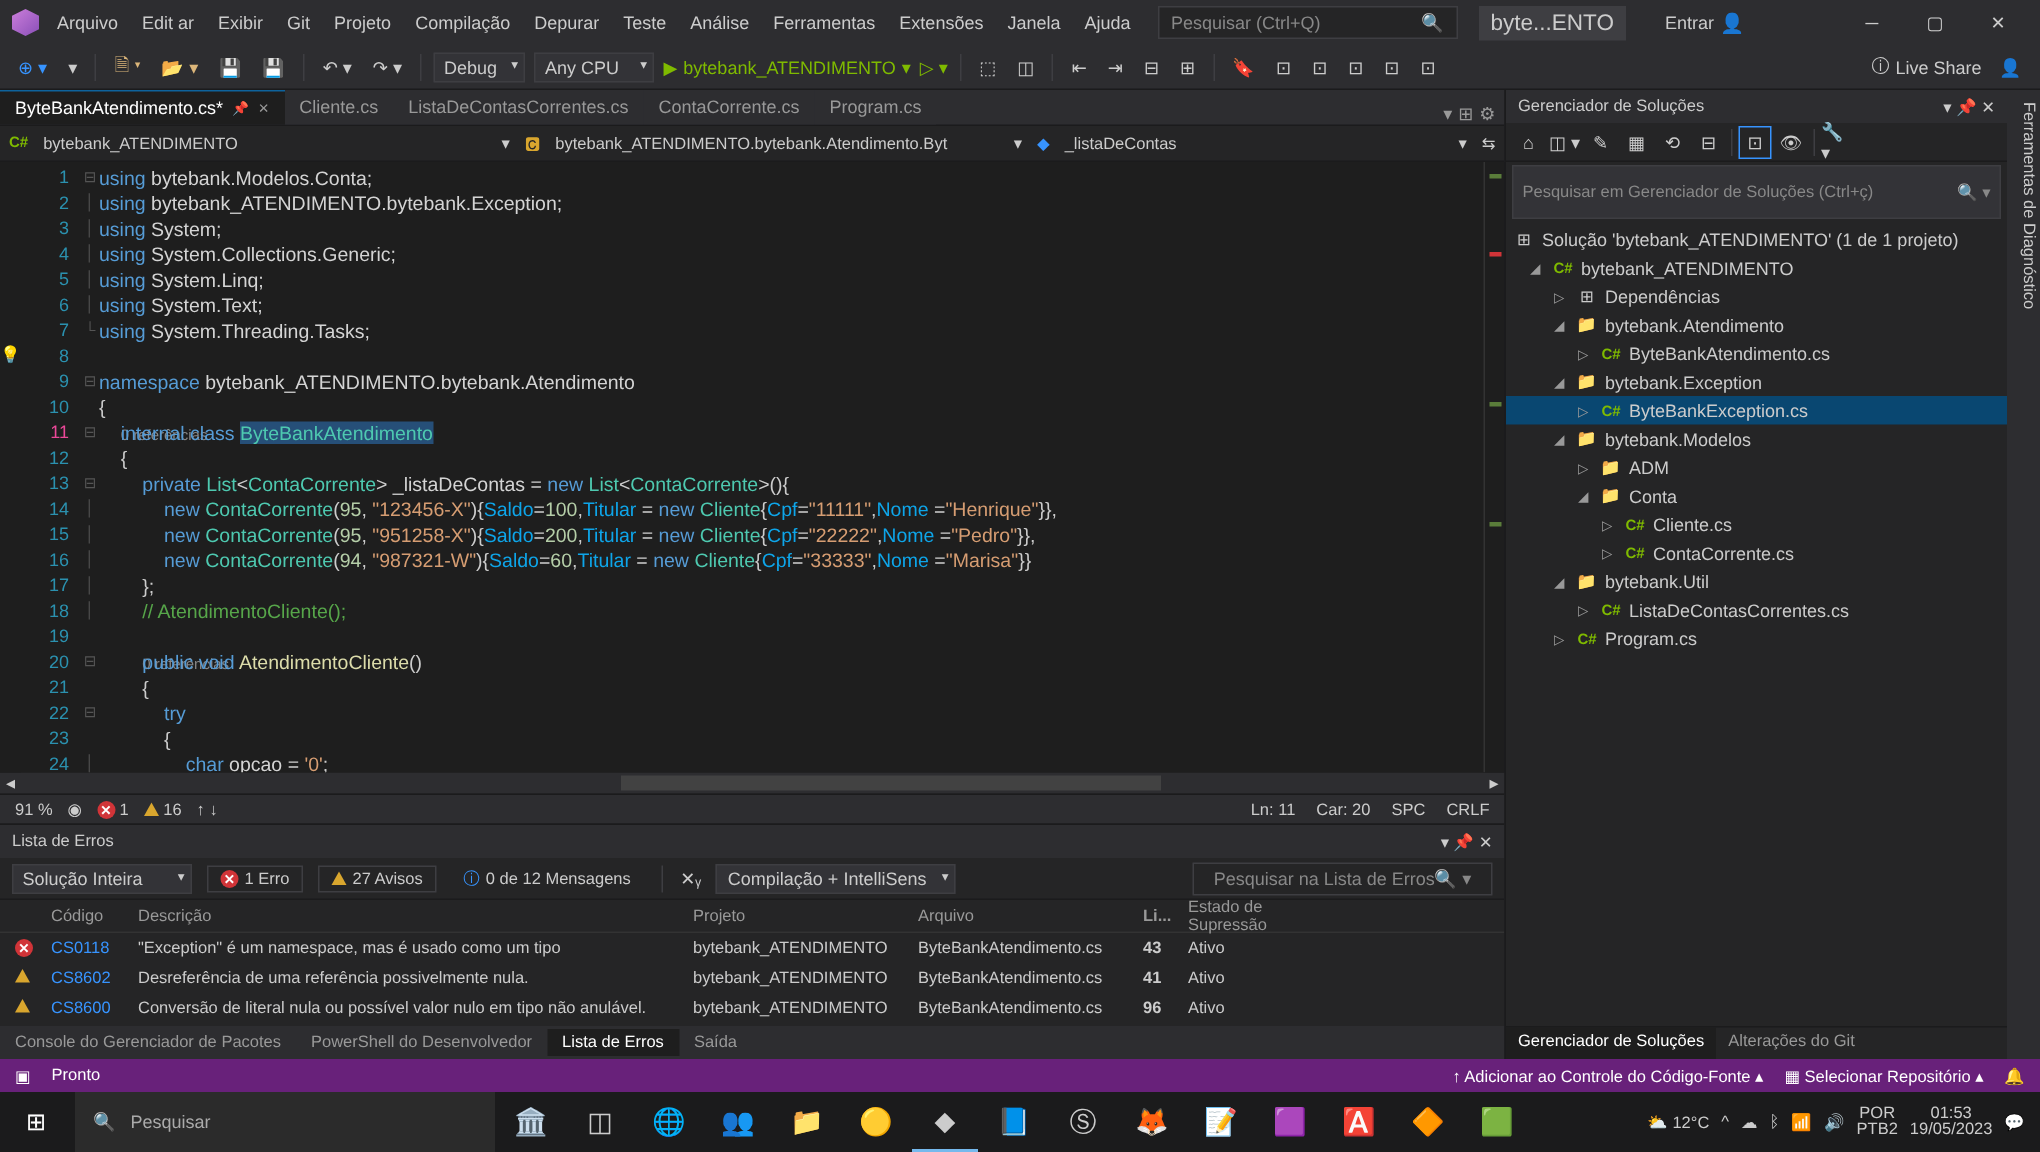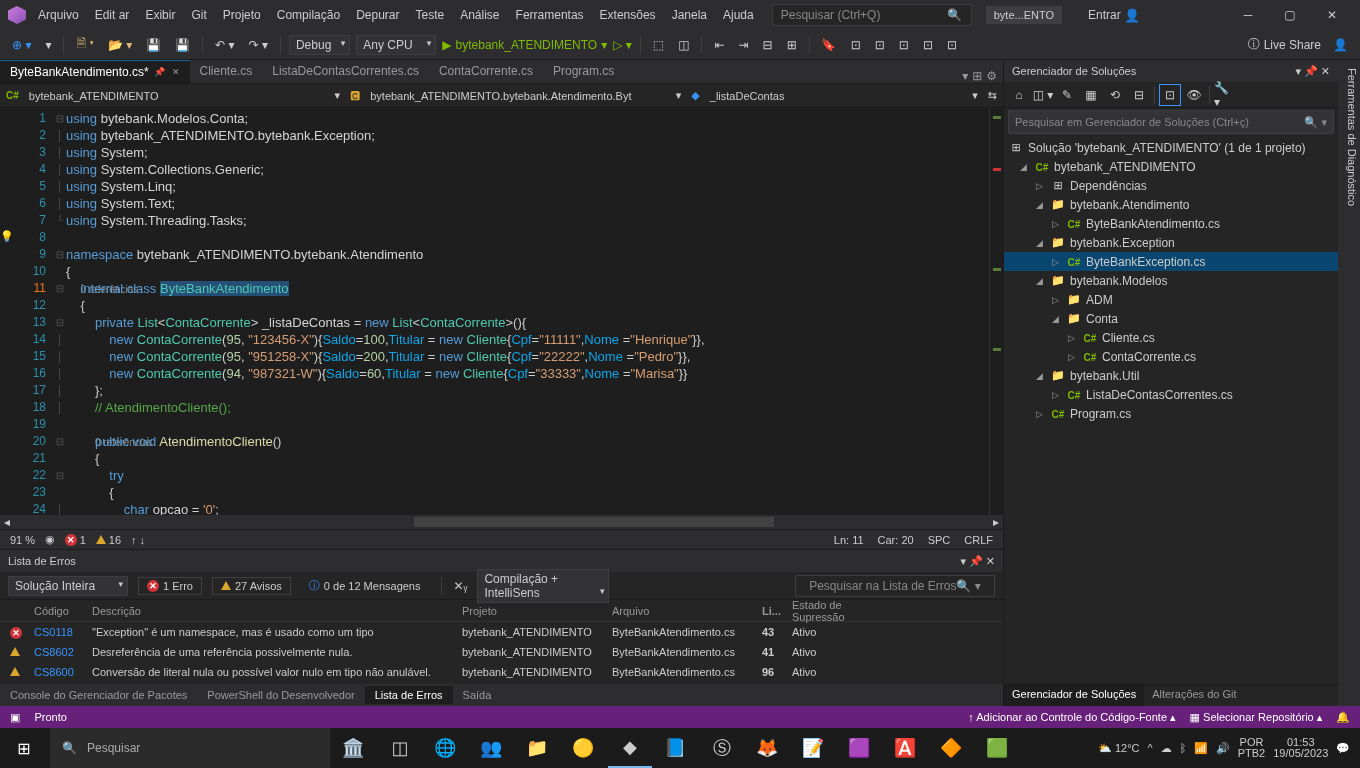--- a/index.html
+++ b/index.html
@@ -1,21 +1,21 @@
 <!DOCTYPE html>
 <html><head>
 <meta charset="utf-8">
 <style>
 * { margin: 0; padding: 0; box-sizing: border-box; font-family: 'Segoe UI', Tahoma, sans-serif; }
 body { background: #1e1e1e; color: #ccc; width: 1360px; height: 768px; overflow: hidden; font-size: 12px; display: flex; flex-direction: column; }
 .titlebar { height: 30px; background: #2d2d30; display: flex; align-items: center; padding: 0 8px; gap: 4px; }
 .vs-logo { width: 18px; height: 18px; background: linear-gradient(135deg,#cb7eda,#8a4fb8); clip-path: polygon(50% 0,100% 25%,100% 75%,50% 100%,0 75%,0 25%); }
 .menu-item { padding: 4px 8px; cursor: pointer; font-size: 12px; }
 .search-box { background: #252526; border: 1px solid #3e3e42; padding: 3px 8px; width: 200px; margin-left: 6px; font-size: 12px; color: #888; display: flex; align-items: center; justify-content: space-between; }
-.proj-badge { background: #3e3e42; padding: 3px 8px; margin-left: 10px; font-size: 11px; }
+.proj-badge { background: #3e3e42; padding: 3px 8px; margin-left: 10px; font-size: 15px; }
 .win-controls { margin-left: auto; display: flex; gap: 2px; }
 .win-btn { width: 40px; height: 30px; display: flex; align-items: center; justify-content: center; color: #ccc; }
 .toolbar { height: 30px; background: #2d2d30; border-bottom: 1px solid #1b1b1c; display: flex; align-items: center; padding: 0 8px; gap: 6px; font-size: 12px; }
 .tb-btn { padding: 2px 4px; color: #ccc; display: inline-flex; align-items: center; gap: 2px; }
 .tb-sep { width: 1px; height: 18px; background: #3e3e42; margin: 0 2px; }
 .combo { background: #333337; border: 1px solid #3e3e42; padding: 2px 18px 2px 6px; font-size: 12px; position: relative; }
 .combo::after { content: '▾'; position: absolute; right: 4px; font-size: 9px; }
 .play-btn { color: #7fba00; display: inline-flex; align-items: center; gap: 4px; }
 .main-area { flex: 1; display: flex; overflow: hidden; }
 .editor-zone { flex: 1; display: flex; flex-direction: column; overflow: hidden; }
@@ -65,21 +65,21 @@
 .col-file { width: 150px; }
 .col-line { width: 30px; font-weight: bold; }
 .col-state { width: 100px; }
 .bottom-tabs { height: 22px; background: #2d2d30; display: flex; align-items: center; font-size: 11px; }
 .btab { padding: 3px 10px; color: #999; }
 .btab.active { background: #1e1e1e; color: #fff; }
 .solution-panel { width: 335px; background: #252526; border-left: 1px solid #1b1b1c; display: flex; flex-direction: column; }
 .sp-title { height: 22px; background: #2d2d30; display: flex; align-items: center; padding: 0 8px; justify-content: space-between; font-size: 11px; }
 .sp-toolbar { height: 26px; display: flex; align-items: center; padding: 0 4px; gap: 2px; border-bottom: 1px solid #1b1b1c; }
 .sp-tbtn { width: 22px; height: 22px; display: flex; align-items: center; justify-content: center; color: #ccc; font-size: 12px; }
-.sp-search { height: 24px; margin: 2px 4px; background: #333337; border: 1px solid #3e3e42; padding: 2px 6px; font-size: 11px; color: #888; display: flex; align-items: center; justify-content: space-between; }
+.sp-search { height: 36px; margin: 2px 4px; background: #333337; border: 1px solid #3e3e42; padding: 2px 6px; font-size: 11px; color: #888; display: flex; align-items: center; justify-content: space-between; }
 .sp-tree { flex: 1; padding: 2px 0; overflow: auto; }
 .tree-item { height: 19px; display: flex; align-items: center; gap: 4px; font-size: 12px; padding-right: 6px; }
 .tree-item.sel { background: #094771; }
 .ti-exp { width: 10px; color: #999; font-size: 9px; }
 .ti-icn { width: 16px; text-align: center; font-size: 11px; }
 .csicon { color: #7fba00; font-size: 10px; font-weight: bold; }
 .foldericon { color: #dcb67a; }
 .sp-bottom-tabs { height: 22px; display: flex; border-top: 1px solid #1b1b1c; }
 .sptab { padding: 3px 8px; font-size: 11px; color: #999; }
 .sptab.active { background: #1e1e1e; color: #fff; }
@@ -222,21 +222,21 @@
         <div>1</div>
           <div>2</div>
           <div>3</div>
           <div>4</div>
           <div>5</div>
           <div>6</div>
           <div>7</div>
           <div>8</div>
           <div>9</div>
           <div>10</div>
-          <div style="color:#f97316;">11</div>
+          <div style="color:#ec4899;">11</div>
           <div>12</div>
           <div>13</div>
           <div>14</div>
           <div>15</div>
           <div>16</div>
           <div>17</div>
           <div>18</div>
           <div>19</div>
           <div>20</div>
           <div>21</div>
@@ -320,21 +320,21 @@
         <div class="ep-toggle">
             <span class="wrn-icn"></span> 
             <span>27 Avisos</span>
           </div>
         <div class="ep-toggle" style="border:none;">
             <span style="color:#3794ff;">ⓘ</span> 
             <span>0 de 12 Mensagens</span>
           </div>
         <span class="tb-sep"></span>
         <span>✕ᵧ</span>
-        <div class="combo" style="width:132px;">Compilação + IntelliSens</div>
+        <div class="combo" style="width:160px;text-align:center;">Compilação + IntelliSens</div>
         <div style="margin-left:auto;justify-content:center;" class="search-box">
             <span>Pesquisar na Lista de Erros</span> 
             <span>🔍 ▾</span>
           </div>
       </div>
       <div class="ep-header">
         <div class="col-ico"></div>
         <div class="col-code">Código</div>
         <div class="col-desc">Descrição</div>
         <div class="col-proj">Projeto</div>

